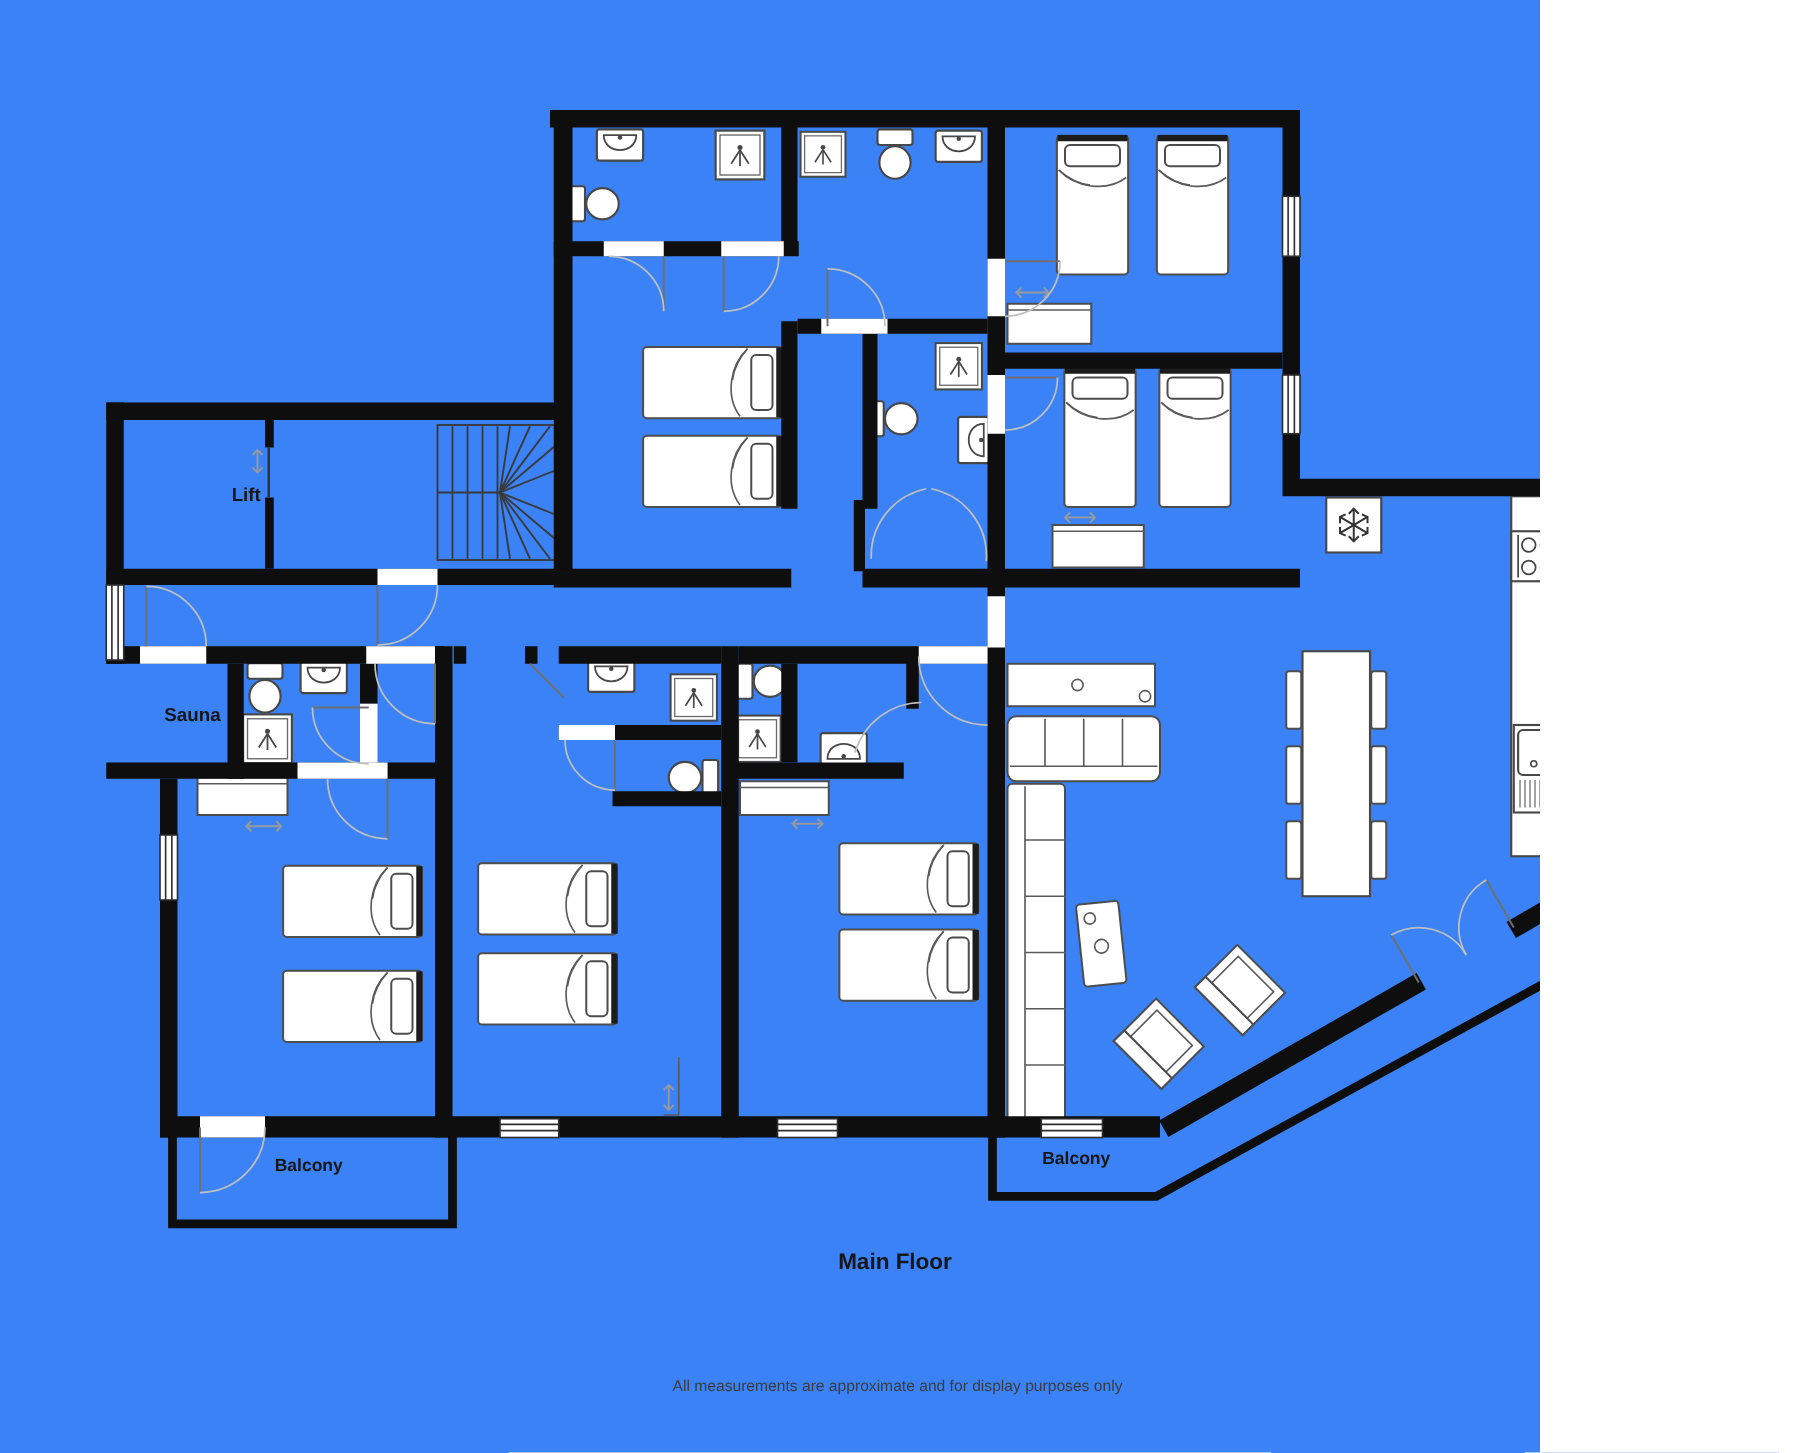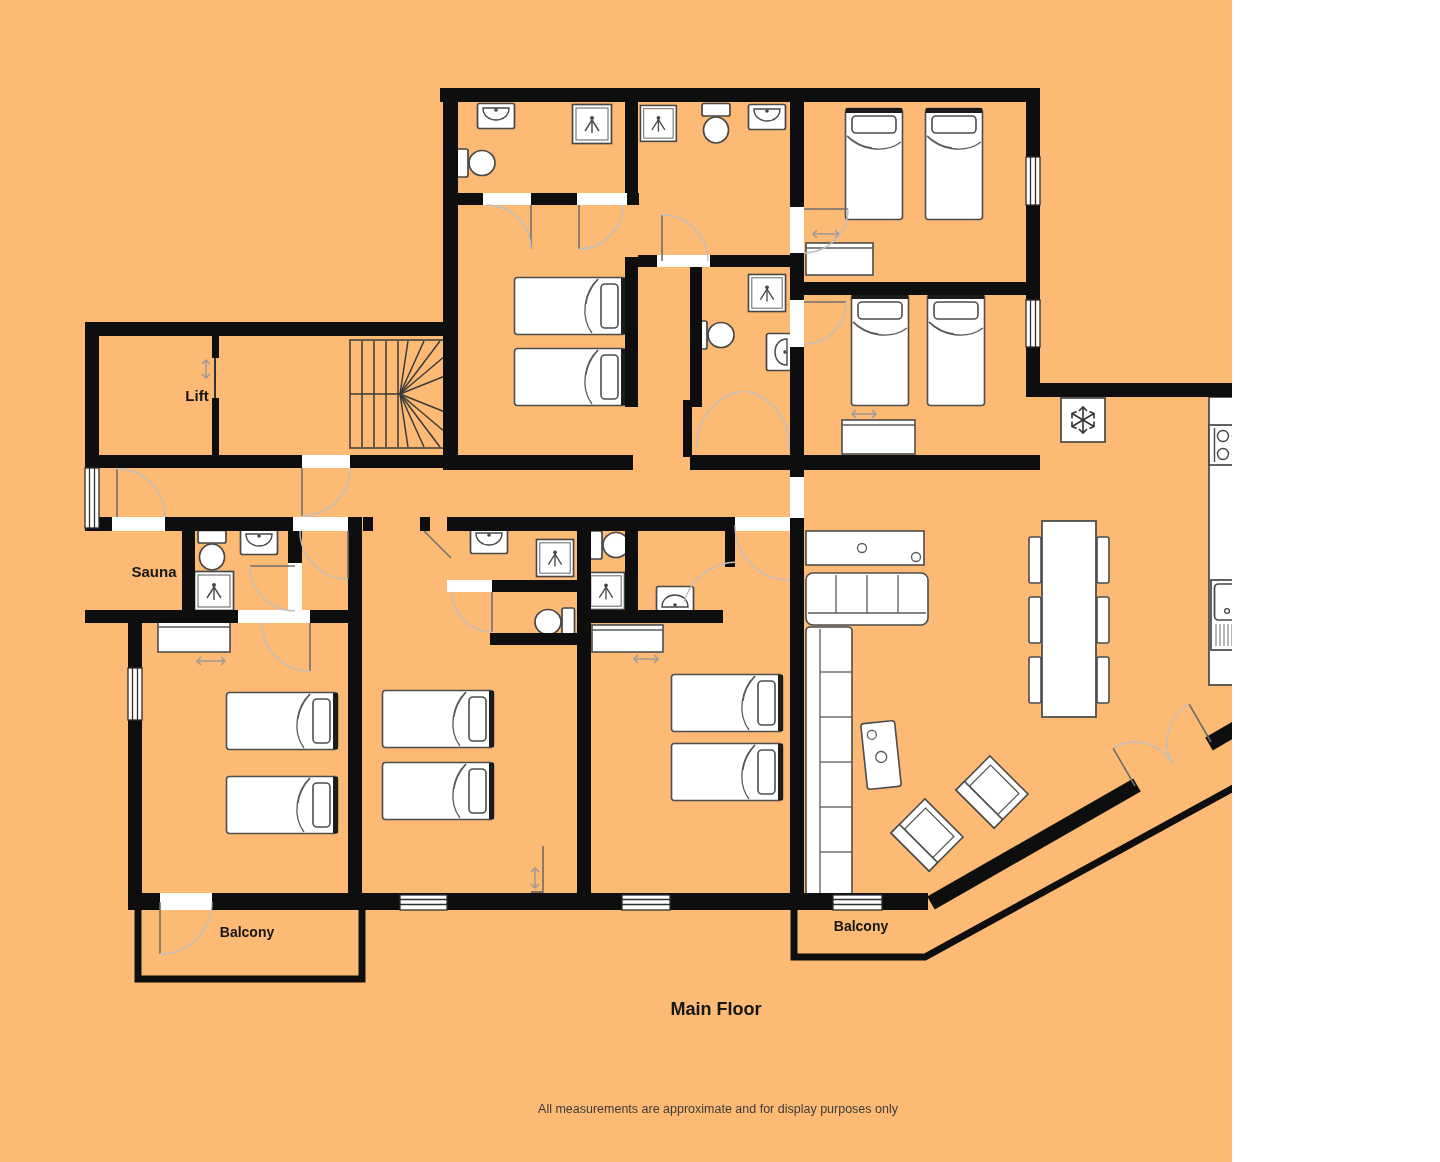--- a/index.html
+++ b/index.html
@@ -1,16 +1,16 @@
 <!DOCTYPE html>
 <html><head>
 <meta charset="utf-8">
 <style>
   html,body{margin:0;padding:0;background:#ffffff;}
-  .stage{position:relative;width:1232px;height:1162px;background:#fdba74;overflow:hidden;
+  .stage{position:relative;width:1232px;height:1162px;background:#3b82f6;overflow:hidden;
          font-family:"Liberation Sans", sans-serif;}
   svg{display:block}
   .wall{fill:#0e0e0e;stroke:none}
   .gap{fill:#ffffff;stroke:none}
   .furn{fill:#ffffff;stroke:#4d4d4d;stroke-width:1.6}
   .furn-thin{fill:none;stroke:#5a5a5a;stroke-width:1.3}
   .fix{fill:#ffffff;stroke:#474747;stroke-width:1.7}
   .fixline{fill:none;stroke:#474747;stroke-width:1.4}
   .arc{fill:none;stroke:#bfbfbf;stroke-width:1.4}
   .leaf{fill:none;stroke:#6f6f6f;stroke-width:1.6}

